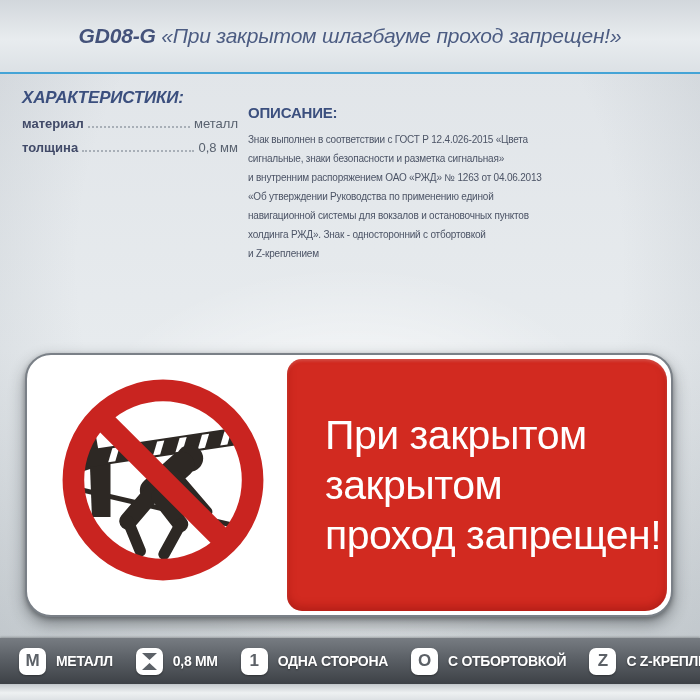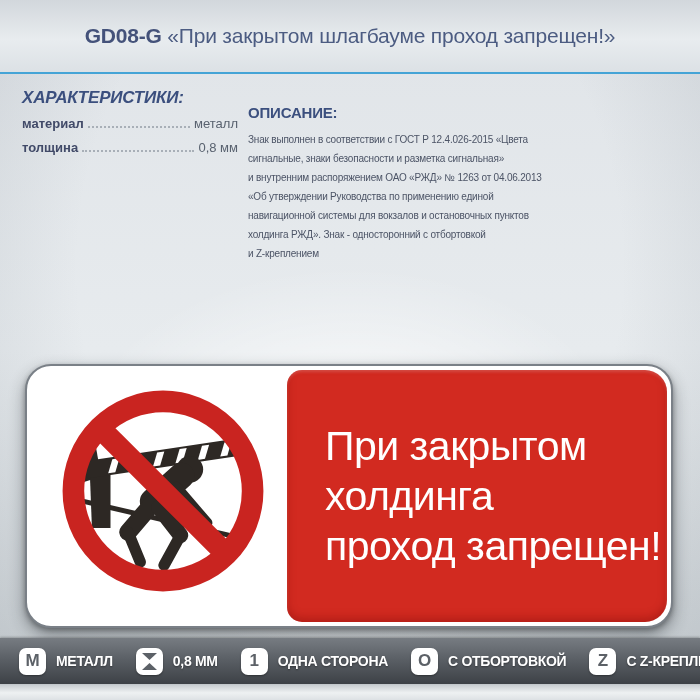--- a/index.html
+++ b/index.html
@@ -12,21 +12,21 @@
     content:""; position:absolute; inset:0; pointer-events:none; z-index:1;
     background:radial-gradient(ellipse at 50% 38%, rgba(255,255,255,0) 55%, rgba(130,140,150,0.28) 100%);
   }
   
   .header{
     position:absolute; top:0; left:0; right:0; height:74px; z-index:2;
     background:linear-gradient(180deg,#d2d7dc 0%,#e8ecef 55%,#dce1e5 100%);
     border-bottom:2px solid #45a4d6;
     display:flex; align-items:center; justify-content:center;
   }
-  .header h1{ font-size:21px; font-weight:normal; color:#4c5c82; letter-spacing:-0.2px; }
+  .header h1{ font-size:21px; font-weight:normal; color:#4c5c82; letter-spacing:-0.2px;font-style:italic; }
   .header .code{ font-weight:bold; color:#44527a; }
   
   .specs{ position:absolute; left:22px; top:88px; width:216px; z-index:2; }
   .specs-heading{ font-size:17px; font-weight:bold; color:#3b4f7e; margin-bottom:8px; letter-spacing:-0.2px;font-style:italic; }
   .spec-row{ display:flex; align-items:baseline; font-size:13px; margin-bottom:9px; }
   .spec-label{ font-weight:bold; color:#414a68; white-space:nowrap; }
   .spec-leader{ flex:1; border-bottom:2px dotted #a8afb7; margin:0 4px; height:12px; }
   .spec-value{ color:#59626f; white-space:nowrap; }
   
   .desc{ position:absolute; left:248px; top:104px; width:448px; z-index:2; }
@@ -35,21 +35,20 @@
   
   .glow{
     position:absolute; left:30px; top:240px; width:640px; height:440px; z-index:1;
     background:radial-gradient(ellipse at center, rgba(255,255,255,0.95) 0%, rgba(255,255,255,0) 62%);
   }
   
   .sign{
     position:absolute; left:25px; top:353px; width:648px; height:264px; z-index:3;
     background:#fff; border:2px solid #7a8087; border-radius:26px;
     box-shadow:0 7px 16px rgba(30,35,40,0.45), 0 2px 5px rgba(0,0,0,0.3), inset 0 2px 2px rgba(255,255,255,0.9);
-    margin-top:11px;
   }
   .pictogram{ position:absolute; left:33px; top:22px; width:206px; height:206px; }
   .red-panel{
     position:absolute; left:260px; top:4px; right:4px; bottom:4px;
     background:#d22a20; border-radius:15px 22px 22px 15px;
     display:flex; flex-direction:column; justify-content:center; padding-left:38px;
     box-shadow:inset 0 -4px 8px rgba(120,10,5,0.35), inset 0 2px 3px rgba(255,255,255,0.18);
   }
   .sign-line{ font-size:41px; line-height:50px; color:#fff; font-weight:normal; letter-spacing:-0.5px; }
   
@@ -144,21 +143,21 @@
         <path d="M90,112 L66,140" stroke="#2d2824" stroke-width="17" stroke-linecap="round" fill="none"></path>
         <path d="M66,140 L78,169" stroke="#2d2824" stroke-width="11" stroke-linecap="round" fill="none"></path>
         <path d="M96,116 L117,143" stroke="#2d2824" stroke-width="15" stroke-linecap="round" fill="none"></path>
         <path d="M117,143 L101,172" stroke="#2d2824" stroke-width="11" stroke-linecap="round" fill="none"></path>
       </g>
       <circle cx="100" cy="100" r="87" fill="none" stroke="#c92420" stroke-width="21"></circle>
       <rect x="-95" y="-10.5" width="190" height="21" transform="translate(100,100) rotate(45)" fill="#c92420"></rect>
     </svg>
     <div class="red-panel">
       <div class="sign-line">При закрытом</div>
-      <div class="sign-line">холдинга</div>
+      <div class="sign-line">закрытом</div>
       <div class="sign-line">проход запрещен!</div>
     </div>
   </div>
 
   <div class="footer-bar">
     <div class="footer-item">
       <div class="footer-icon">М</div>
       <div class="footer-label">МЕТАЛЛ</div>
     </div>
     <div class="footer-item">

